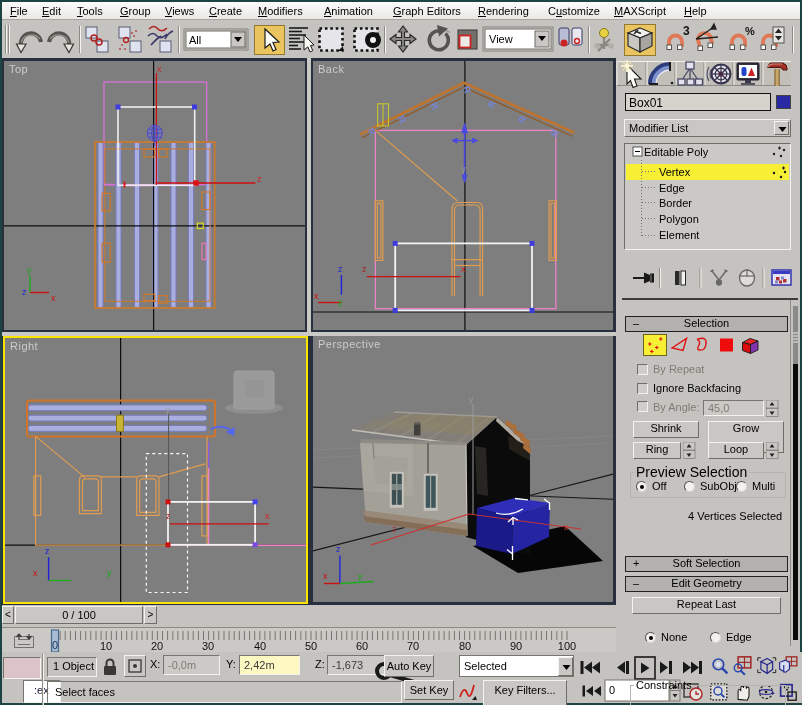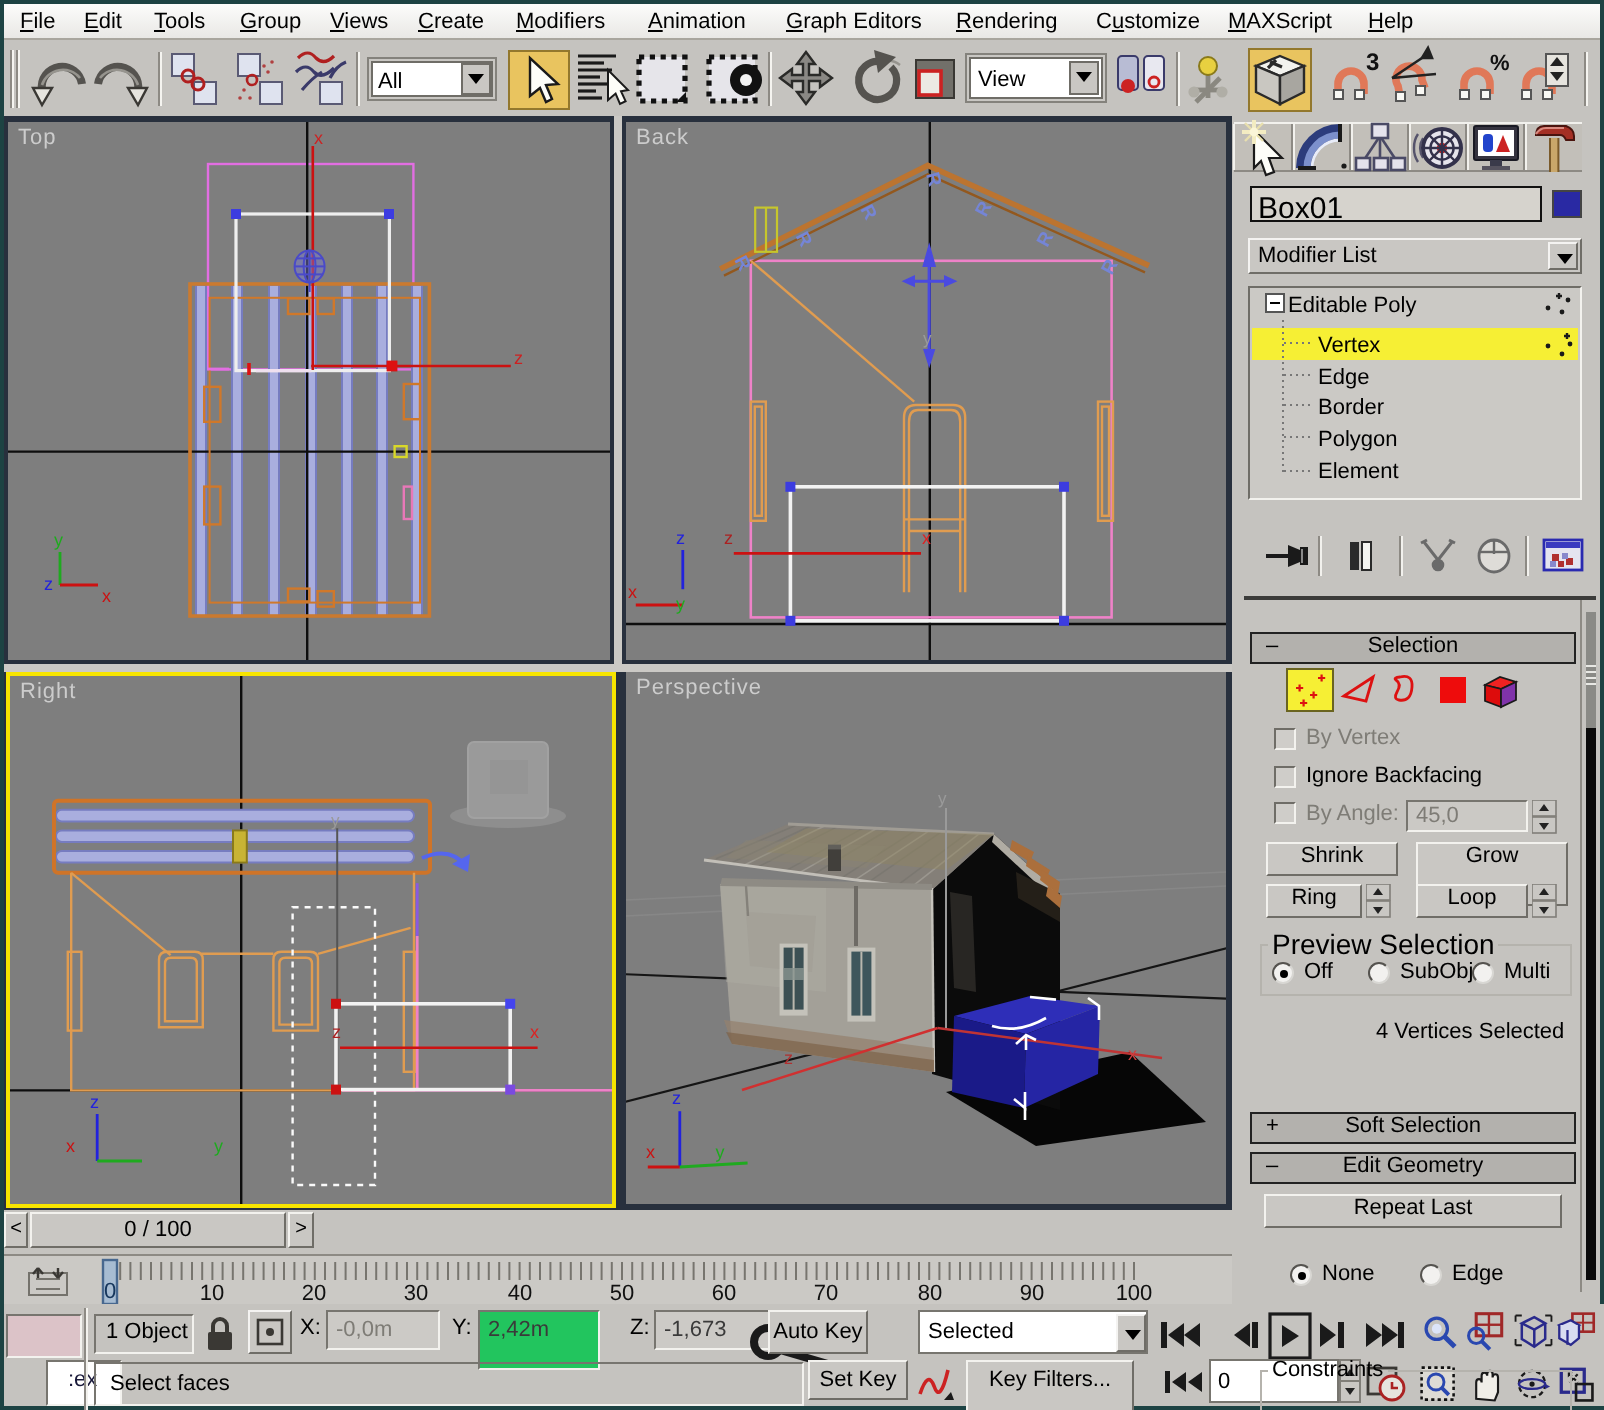--- a/index.html
+++ b/index.html
@@ -645,21 +645,21 @@
     <svg width="20" height="20">
         <rect x="4" y="4" width="12" height="12" fill="none" stroke="#3a3834" stroke-width="1.3"></rect>
         <circle cx="10" cy="10" r="2" fill="#3a3834"></circle>
       </svg>
   </div>
   <span class="abs f11" style="left:148px;top:6px;">X:</span>
   <div class="abs sunken" style="left:161px;top:3px;width:57px;height:20px;background:#cccac6;">
       <span class="f11 grayed" style="position:absolute;left:4px;top:3px;">-0,0m</span>
     </div>
   <span class="abs f11" style="left:224px;top:6px;">Y:</span>
-  <div class="abs sunken" style="left:237px;top:3px;width:61px;height:30px;background:#22c55e;">
+  <div class="abs sunken" style="left:237px;top:3px;width:61px;height:20px;background:#fef9c3;">
       <span class="f11" style="position:absolute;left:4px;top:3px;color:#3a3a3a;">2,42m</span>
     </div>
   <span class="abs f11" style="left:313px;top:6px;">Z:</span>
   <div class="abs sunken" style="left:325px;top:3px;width:58px;height:20px;background:#cccac6;">
       <span class="f11" style="position:absolute;left:4px;top:3px;color:#3a3a3a;">-1,673</span>
     </div>
   <svg width="46" height="32" style="position:absolute;left:372px;top:6px;">
     <circle cx="10" cy="13" r="7" fill="none" stroke="#1a1a1a" stroke-width="4"></circle>
     <line x1="16" y1="17" x2="40" y2="24" stroke="#1a1a1a" stroke-width="4"></line>
     <path d="M31,21 l2,6 M37,22.5 l2,6" stroke="#1a1a1a" stroke-width="3"></path>
@@ -849,21 +849,21 @@
 
     <g transform="translate(148,2)">
       <path d="M13,9 L13,26" stroke="#c9a76a" stroke-width="4.5"></path>
       <path d="M11,9 L11,26 M15.2,9 L15.2,26" stroke="#7a5a2a" stroke-width="1" fill="none"></path>
       <path d="M4,8 q0,-5 4,-5 l11,0 q4,1.5 4,5 l0,2 -4,0 q-1,-2.5 -3,-2.5 l-8,0 q-4,0 -4,0 Z" fill="#a42f24" stroke="#4a140e" stroke-width="1"></path>
       <path d="M4,7 q2,-3 5,-3 l9,0" stroke="#d88a80" stroke-width="1.1" fill="none"></path>
     </g>
   </svg>
 
   <div class="abs" style="left:9px;top:35px;width:146px;height:18px;background:#d6d3cd;border:1.5px solid #111;">
-      <span style="position:absolute;left:3px;top:2px;font-size:15px;">Box01</span>
+      <span style="position:absolute;left:3px;top:2px;font-size:12px;">Box01</span>
     </div>
   <div class="abs" style="left:160px;top:37px;width:15px;height:14px;background:#2929a3;border:1px solid #444;"></div>
 
   <div class="abs raised" style="left:8px;top:61px;width:167px;height:18px;">
       <span style="position:absolute;left:4px;top:2px;font-size:11px;">Modifier List</span>
     <div class="abs raised" style="left:149px;top:1px;width:15px;height:14px;"><svg width="15" height="14">
           <path d="M3.5,5 h8 l-4,5 Z" fill="#000"></path>
         </svg></div>
   </div>
 
@@ -964,21 +964,21 @@
     <path d="M56,14 L70.5,4.5 L67,16.5 Z" fill="none" stroke="#dd1111" stroke-width="1.4"></path>
     <path d="M84,4.5 q6.5,-1.5 6,5 q-0.5,7.5 -6.5,6.5 q-3,-0.5 -1,-4 q2.5,-4 -0.5,-6 q-1.5,-1.2 2,-1.5 Z" fill="none" stroke="#dd1111" stroke-width="1.4"></path>
     <rect x="104" y="4.5" width="13" height="13" fill="#ee0c0c"></rect>
     <g stroke="#1a1a1a" stroke-width="0.9">
       <polygon points="126.5,8.5 134,4.5 142,7 134.5,10.5" fill="#ee2222"></polygon>
       <polygon points="126.5,8.5 134.5,10.5 134.5,19.5 126.5,16.5" fill="#dd0c0c"></polygon>
       <polygon points="134.5,10.5 142,7 142,16 134.5,19.5" fill="#8033aa"></polygon>
     </g>
   </svg>
   <div class="chk" style="left:21px;top:306px;"></div>
-  <span class="abs f11 grayed" style="left:37px;top:305px;">By Vertex</span>
+  <span class="abs f11 grayed" style="left:37px;top:305px;">By Repeat</span>
   <div class="chk" style="left:21px;top:325px;"></div>
   <span class="abs f11" style="left:37px;top:324px;">Ignore Backfacing</span>
   <div class="chk" style="left:21px;top:343px;"></div>
   <span class="abs f11 grayed" style="left:37px;top:343px;">By Angle:</span>
   <div class="abs sunken" style="left:87px;top:342px;width:61px;height:16px;background:#cbc9c5;">
       <span class="f11 grayed" style="position:absolute;left:4px;top:1px;">45,0</span>
     </div>
   <svg width="13" height="17" style="position:absolute;left:150px;top:342px;">
       <rect x="0" y="0" width="12" height="8" fill="#c9c7c3" stroke="#807e78" stroke-width="0.8"></rect>
       <rect x="0" y="8.5" width="12" height="8" fill="#c9c7c3" stroke="#807e78" stroke-width="0.8"></rect>

